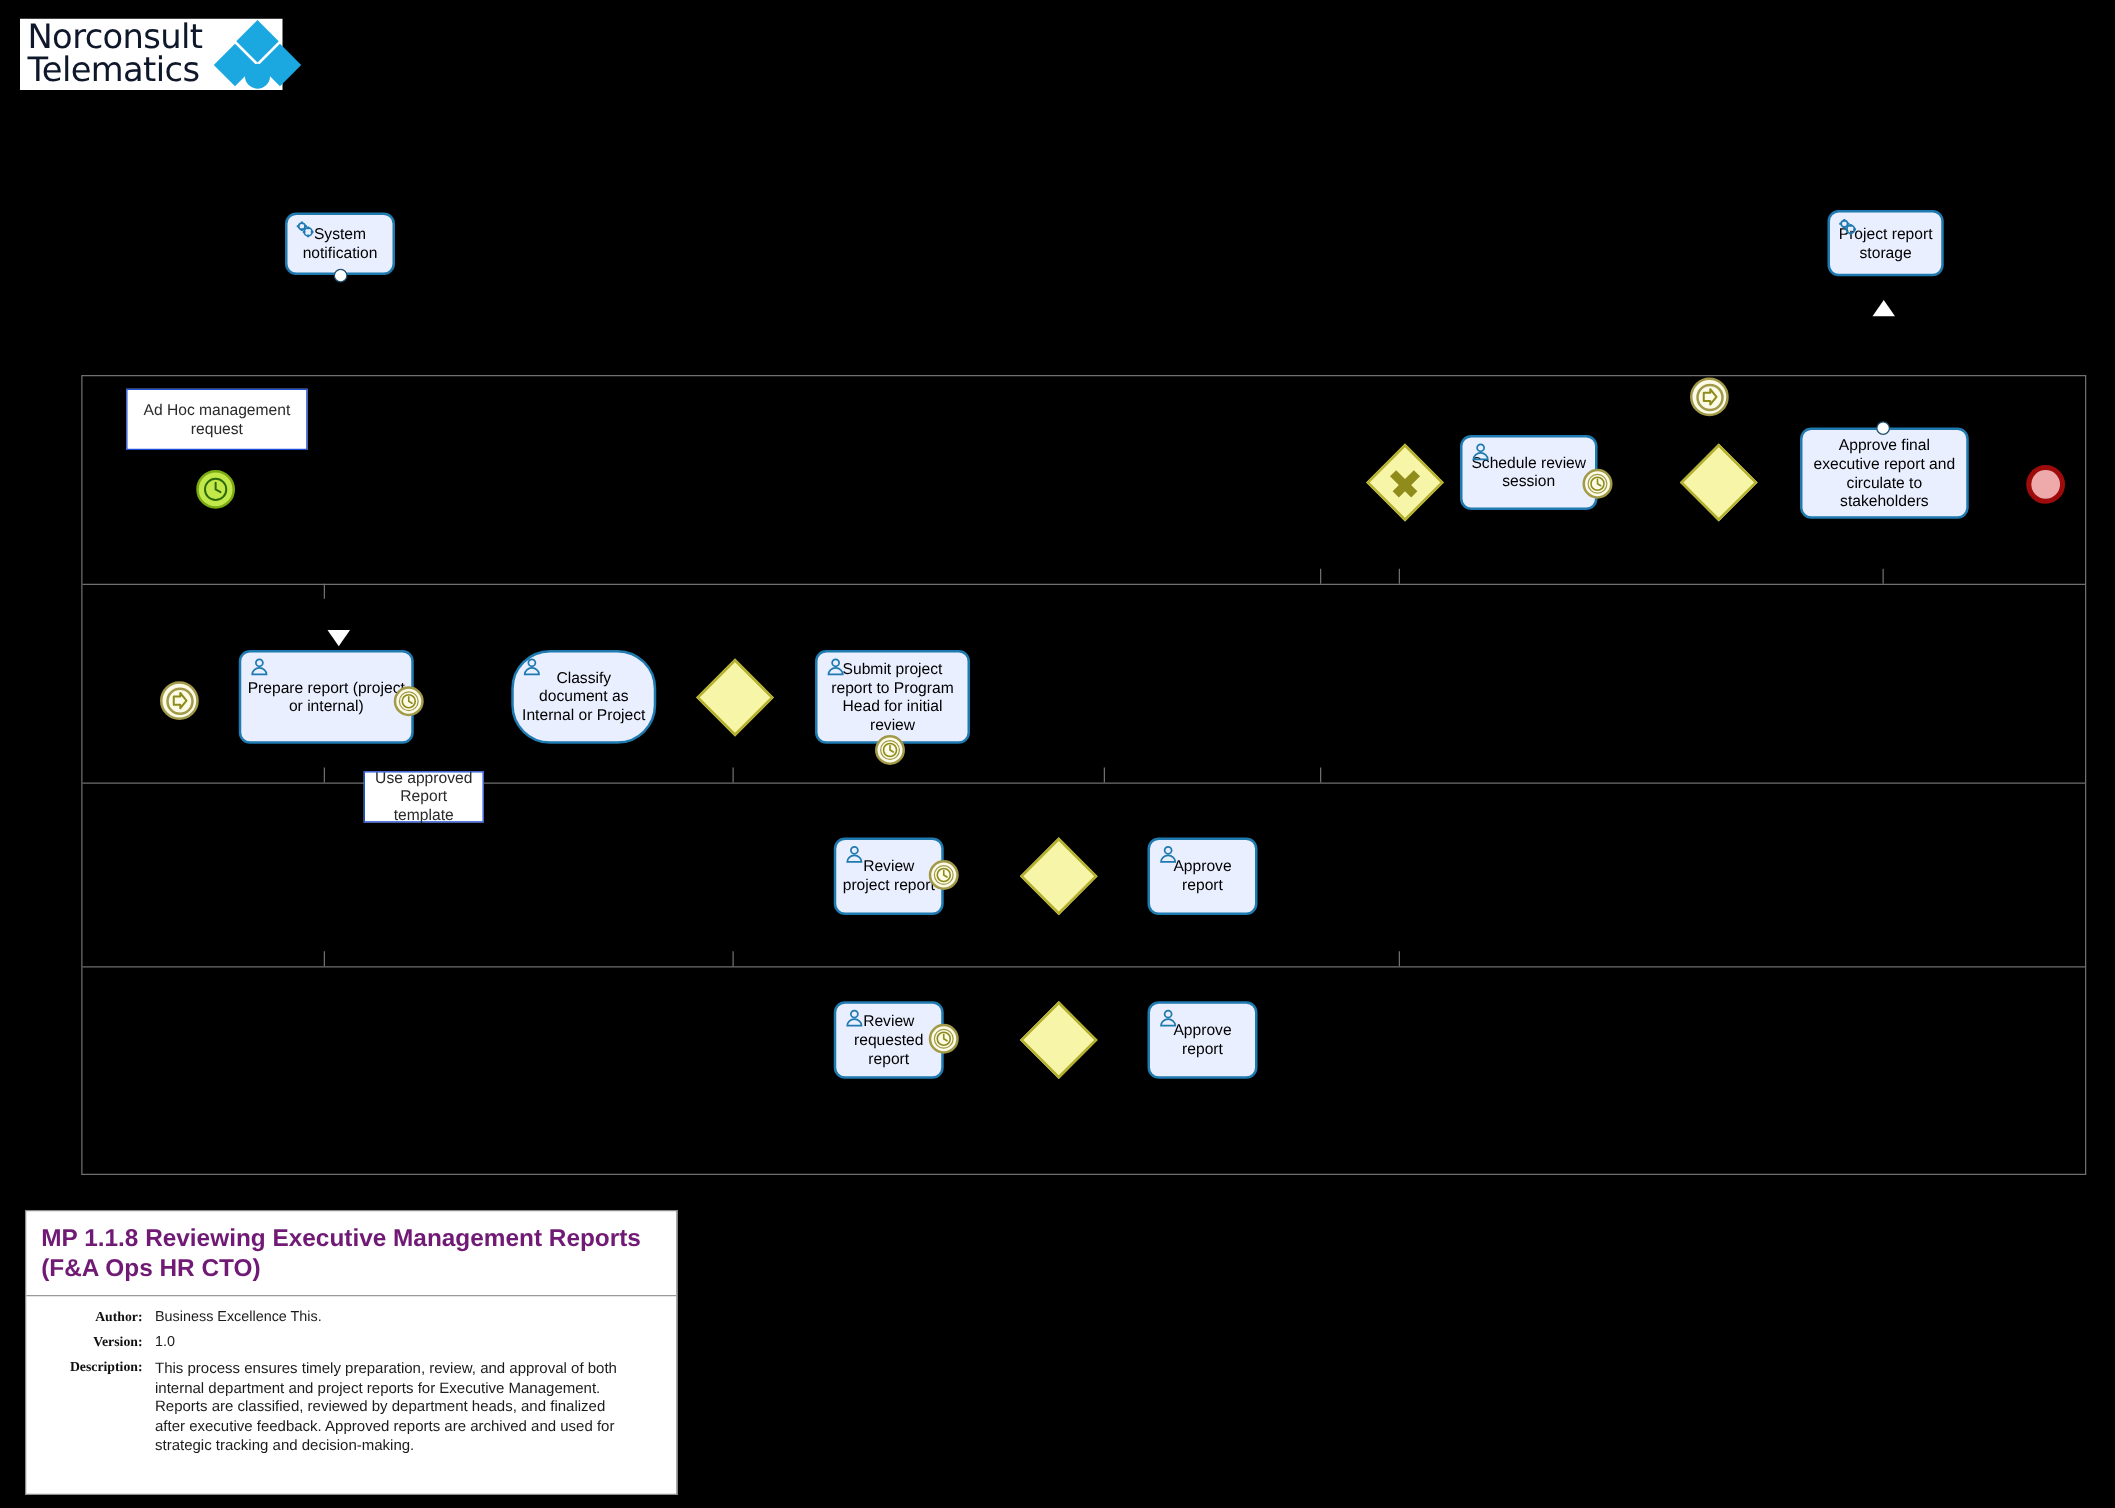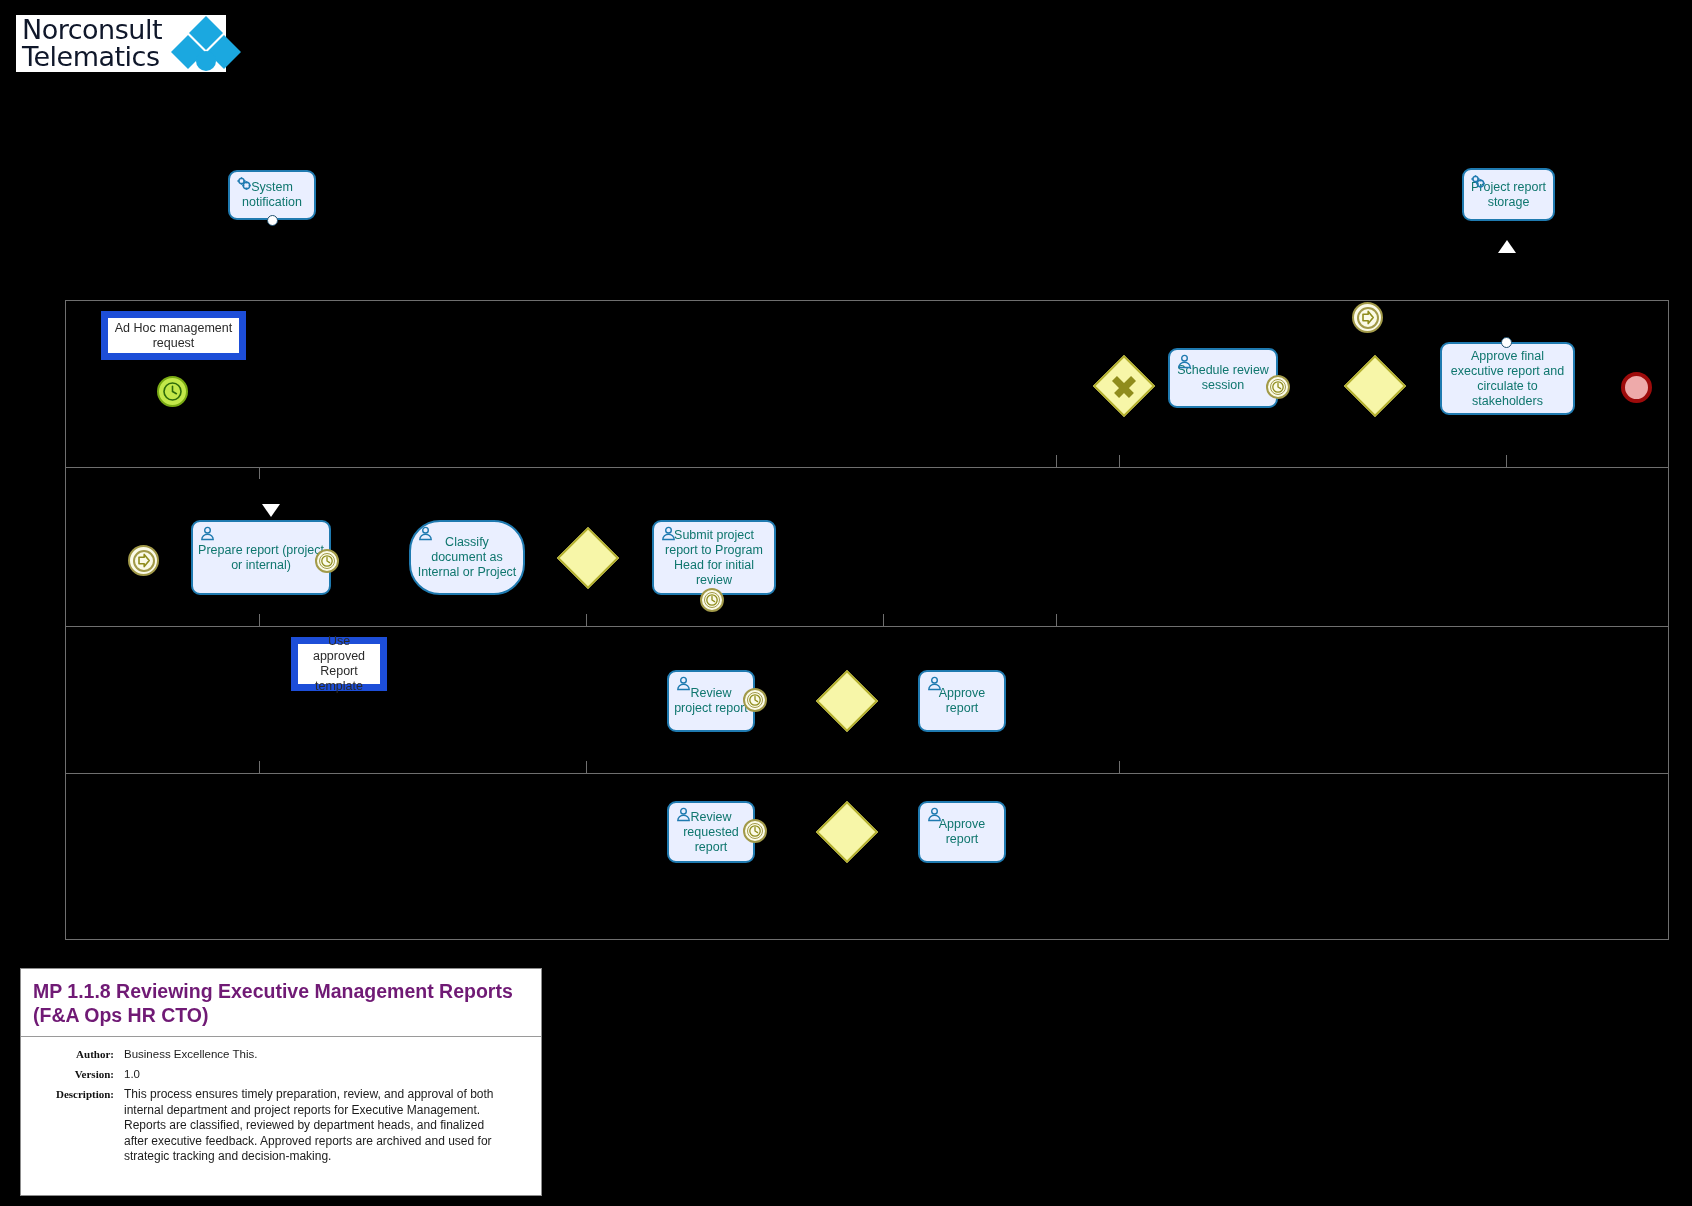--- a/index.html
+++ b/index.html
@@ -21,21 +21,21 @@
   #pool{position:absolute;left:65px;top:300px;width:1604px;height:640px;
         border:1.5px solid #6f6f6f;box-sizing:border-box;}
   .lane-sep{position:absolute;left:0;width:100%;height:0;border-top:1.5px solid #6f6f6f;}
   .vsep{position:absolute;width:0;border-left:1px solid #6f6f6f;}
 
   
   .node{position:absolute;}
 
   .task{background:#eaefff;border:2.2px solid #1f7ab0;border-radius:9px;
         display:flex;align-items:center;justify-content:center;text-align:center;
-        color:#0f766e;font-size:12.5px;line-height:15px;padding:2px 5px;box-sizing:border-box;}
+        color:#000000;font-size:12.5px;line-height:15px;padding:2px 5px;box-sizing:border-box;}
   .task .lbl{width:100%;}
   .task-icon{position:absolute;left:6px;top:4px;width:17px;height:16px;}
 
   
   .timer-marker{position:absolute;width:24px;height:24px;border-radius:50%;
       background:#fbfbe8;border:2px solid #a29a49;box-sizing:border-box;}
   .timer-marker::after{content:"";position:absolute;left:2px;top:2px;right:2px;bottom:2px;
       border-radius:50%;border:1.6px solid #a29a49;}
   .timer-glyph{position:absolute;left:0;top:0;width:100%;height:100%;}
 
@@ -56,21 +56,21 @@
       background:#eeaaaa;border:4px solid #9e0b0b;box-sizing:border-box;}
 
   
   .gw{position:absolute;width:44px;height:44px;background:#f7f6a8;
       border:2.2px solid #b4b02e;box-sizing:border-box;transform:rotate(45deg);}
   .gw .cross-h,.gw .cross-v{position:absolute;background:#8f8c1c;}
   .gw .cross-h{left:8px;top:18px;width:24px;height:7px;}
   .gw .cross-v{left:18px;top:8px;width:7px;height:24px;}
 
   
-  .annot{position:absolute;background:#fff;border:7px solid #1d4ed8;
+  .annot{position:absolute;background:#fff;border:1px solid #1d4ed8;
       display:flex;align-items:center;justify-content:center;text-align:center;
       color:#2a2a2a;font-size:12.5px;line-height:15px;padding:3px 6px;box-sizing:border-box;}
 
   
   .tri{position:absolute;width:0;height:0;border-left:9px solid transparent;
        border-right:9px solid transparent;border-top:13px solid #ffffff;}
   .dot-white{position:absolute;width:11px;height:11px;border-radius:50%;
        background:#fff;border:1.5px solid #1f4f6e;box-sizing:border-box;}
 
   
@@ -227,21 +227,21 @@
   </span>
   <span class="lbl">Prepare report (project or internal)</span>
 </div>
 <div class="timer-marker" style="left:315px;top:549px;">
   <svg class="timer-glyph" width="20" height="20" viewBox="0 0 20 20">
       <circle cx="10" cy="10" r="5.2" fill="none" stroke="#8f8c1c" stroke-width="1.3"></circle>
   <path d="M10 6.4 L10 10 L12.6 11.6" fill="none" stroke="#8f8c1c" stroke-width="1.3" stroke-linecap="round"></path>
     </svg>
 </div>
 
-<div class="annot" style="left:291px;top:617px;width:96px;height:54px;margin-top:20px;">
+<div class="annot" style="left:291px;top:617px;width:96px;height:41px;">
   <span>Use approved Report template</span>
 </div>
 
 <div class="node task" style="left:409px;top:520px;width:116px;height:75px;border-radius:31px;">
   <span class="task-icon">
     <svg width="17" height="16" viewBox="0 0 17 16">
         <circle cx="8.5" cy="4.2" r="2.8" fill="none" stroke="#1f7ab0" stroke-width="1.4"></circle>
     <path d="M2.8 13.5 a5.7 5.2 0 0 1 11.4 0 z" fill="none" stroke="#1f7ab0" stroke-width="1.4"></path>
       </svg>
   </span>

